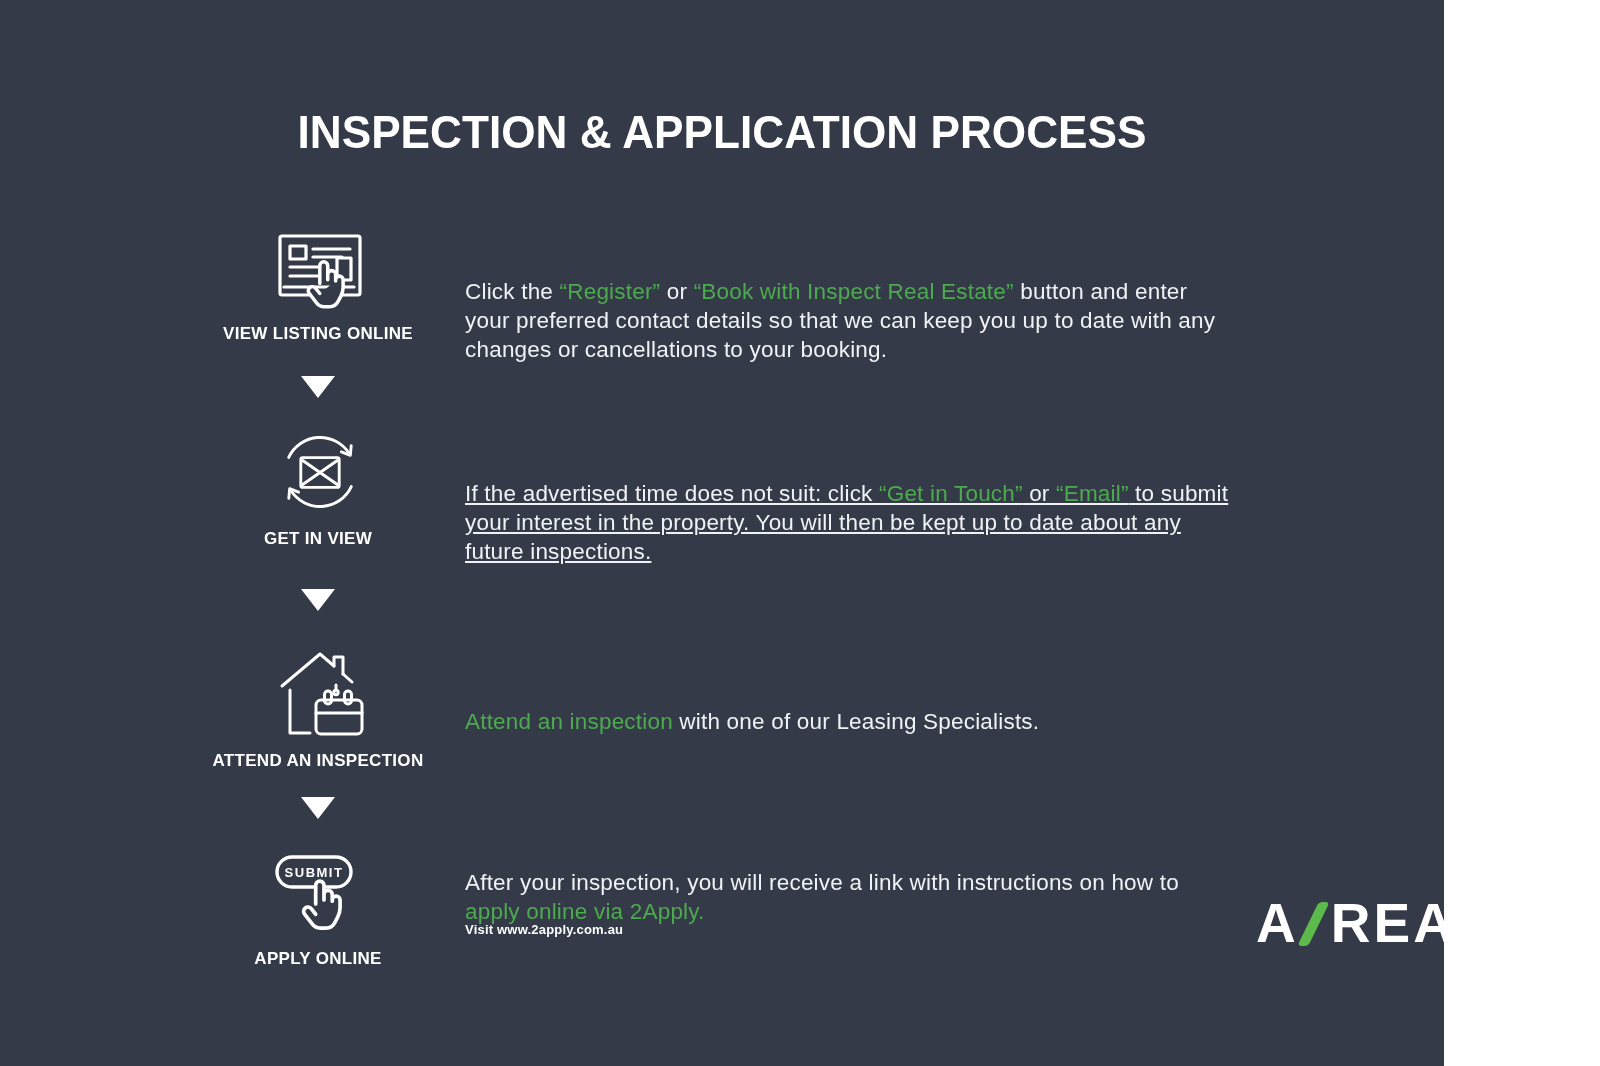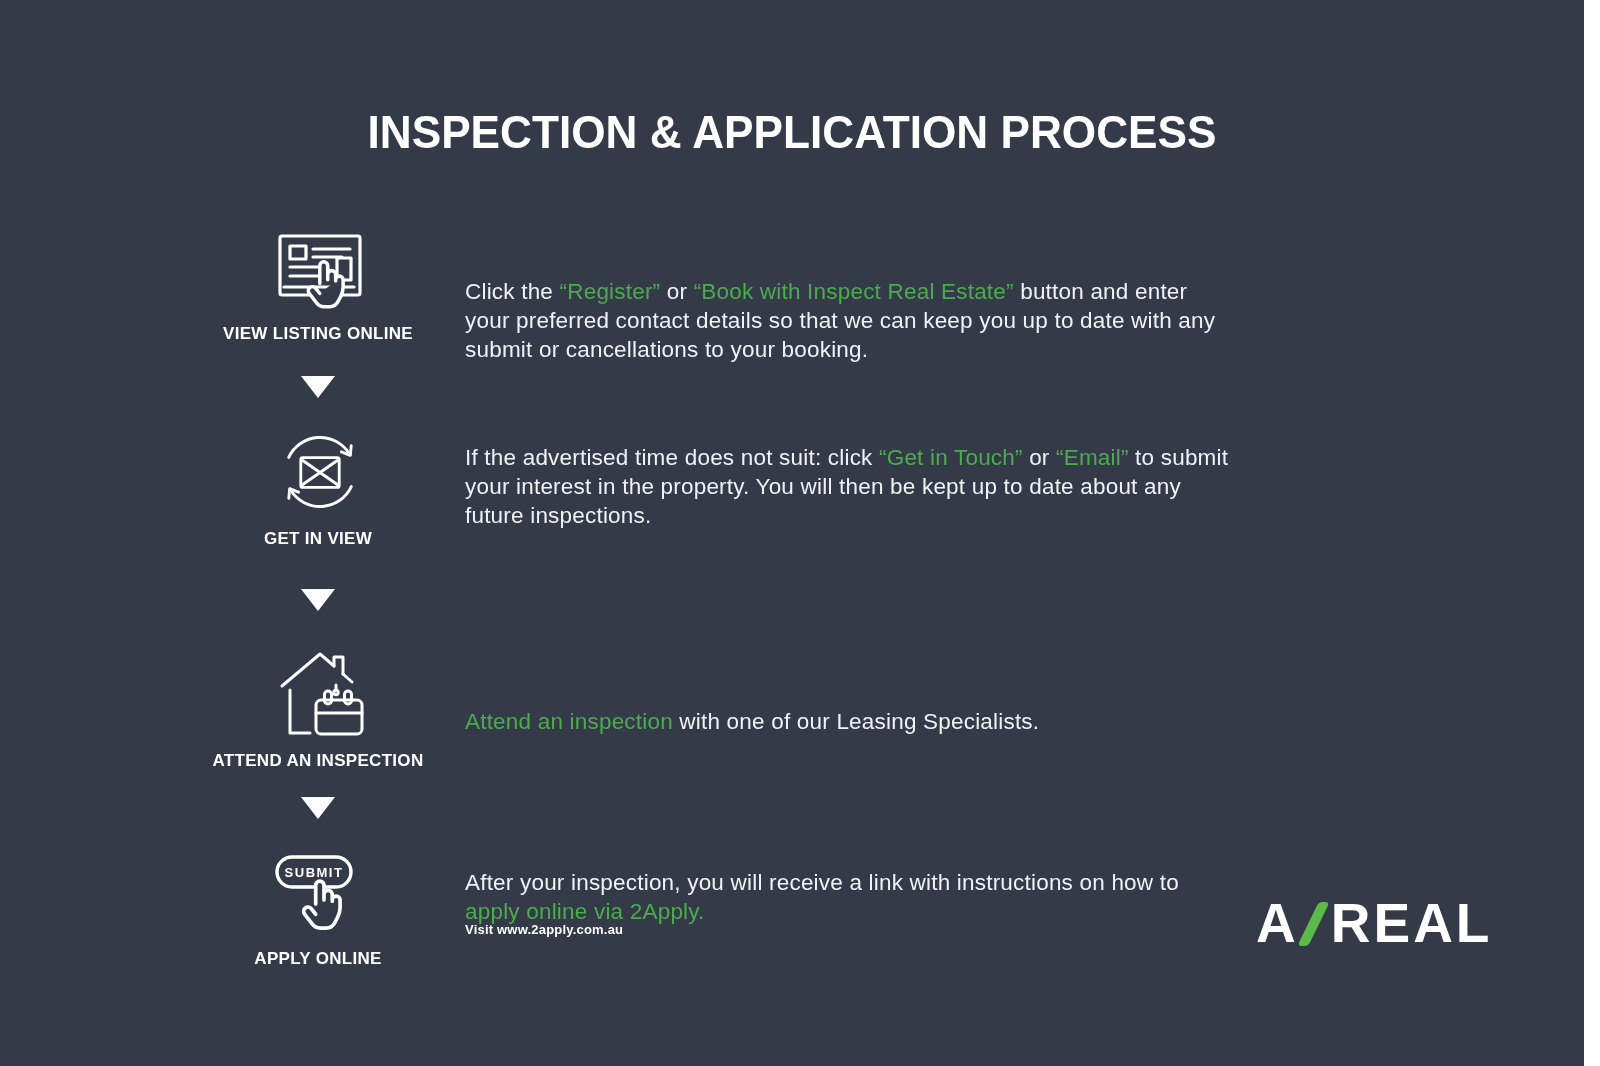--- a/index.html
+++ b/index.html
@@ -1,18 +1,18 @@
 <!DOCTYPE html>
 <html style="--background: #343A47; --accent-green: #4DAB4F; --logo-green: #5CB94B; --body-text: #F0F2F5;"><head>
 <meta charset="utf-8">
 <style>
   html,body{margin:0;padding:0;}
   .canvas{
     position:relative;
-    width:1584px;height:1066px;
+    width:1444px;height:1066px;
     background:var(--background,#343A47);
     font-family:"Liberation Sans",sans-serif;
     overflow:hidden;
     color:#fff;
   }
   .page-title{
     position:absolute;top:74px;left:0;width:100%;
     text-align:center;
     font-size:46px;font-weight:700;letter-spacing:0px;
     color:#fff;
@@ -130,22 +130,22 @@
         <rect x="14" y="9" width="74" height="30" rx="15"></rect>
       </g>
       <text x="51" y="29" text-anchor="middle" font-size="13" font-weight="700" letter-spacing="1.5" fill="#fff">SUBMIT</text>
       <g transform="translate(32,26) scale(2.3)">
         <path class="hand-path" d="M9 13V4.9a1.8 1.8 0 0 1 3.6 0V11m0 .3V8.9a1.8 1.8 0 0 1 3.6 0v2.5m0 .4v-.5a1.7 1.7 0 0 1 3.4 0v3.3c0 1.5-.35 2.9-1.05 4.2l-1.3 2.4a4.3 4.3 0 0 1-3.8 2.3h-2.5a4.3 4.3 0 0 1-3.4-1.7l-3.4-4.4a1.85 1.85 0 0 1 2.9-2.3l1.95 2.4"></path>
       </g>
     </svg>
   </div>
   <div class="step-label" style="top:949px;">APPLY ONLINE</div>
 
-  <p class="step-text" style="top:254px;"><span>Click the </span><span class="green">“Register”</span><span> or </span><span class="green">“Book with Inspect Real Estate”</span><span> button and enter your preferred contact details so that we can keep you up to date with any submit or cancellations to your booking.</span></p>
-  <p class="step-text" style="top:420px;"><span>If the advertised time does not suit: click </span><span class="green">“Get in Touch”</span><span> or </span><span class="green">“Email”</span><span> to submit your interest in the property. You will then be kept up to date about any future inspections.</span></p>
+  <p class="step-text" style="top:254px;"><span>Click the </span><span class="green">“Register”</span><span> or </span><span class="green">“Book with Inspect Real Estate”</span><span> button and enter your preferred contact details so that we can keep you up to date with any changes or cancellations to your booking.</span></p>
+  <p class="step-text" style="top:456px;text-decoration:underline;"><span>If the advertised time does not suit: click </span><span class="green">“Get in Touch”</span><span> or </span><span class="green">“Email”</span><span> to submit your interest in the property. You will then be kept up to date about any future inspections.</span></p>
   <p class="step-text" style="top:684px;"><span class="green">Attend an inspection</span><span> with one of our Leasing Specialists.</span></p>
   <p class="step-text" style="top:845px;"><span>After your inspection, you will receive a link with instructions on how to </span><span class="green">apply online via 2Apply.</span></p>
 
   <div class="footer-note">Visit www.2apply.com.au</div>
 
   <div class="logo">
     <span>A</span>
     <span class="logo-slash"></span>
     <span>REAL</span>
   </div>

